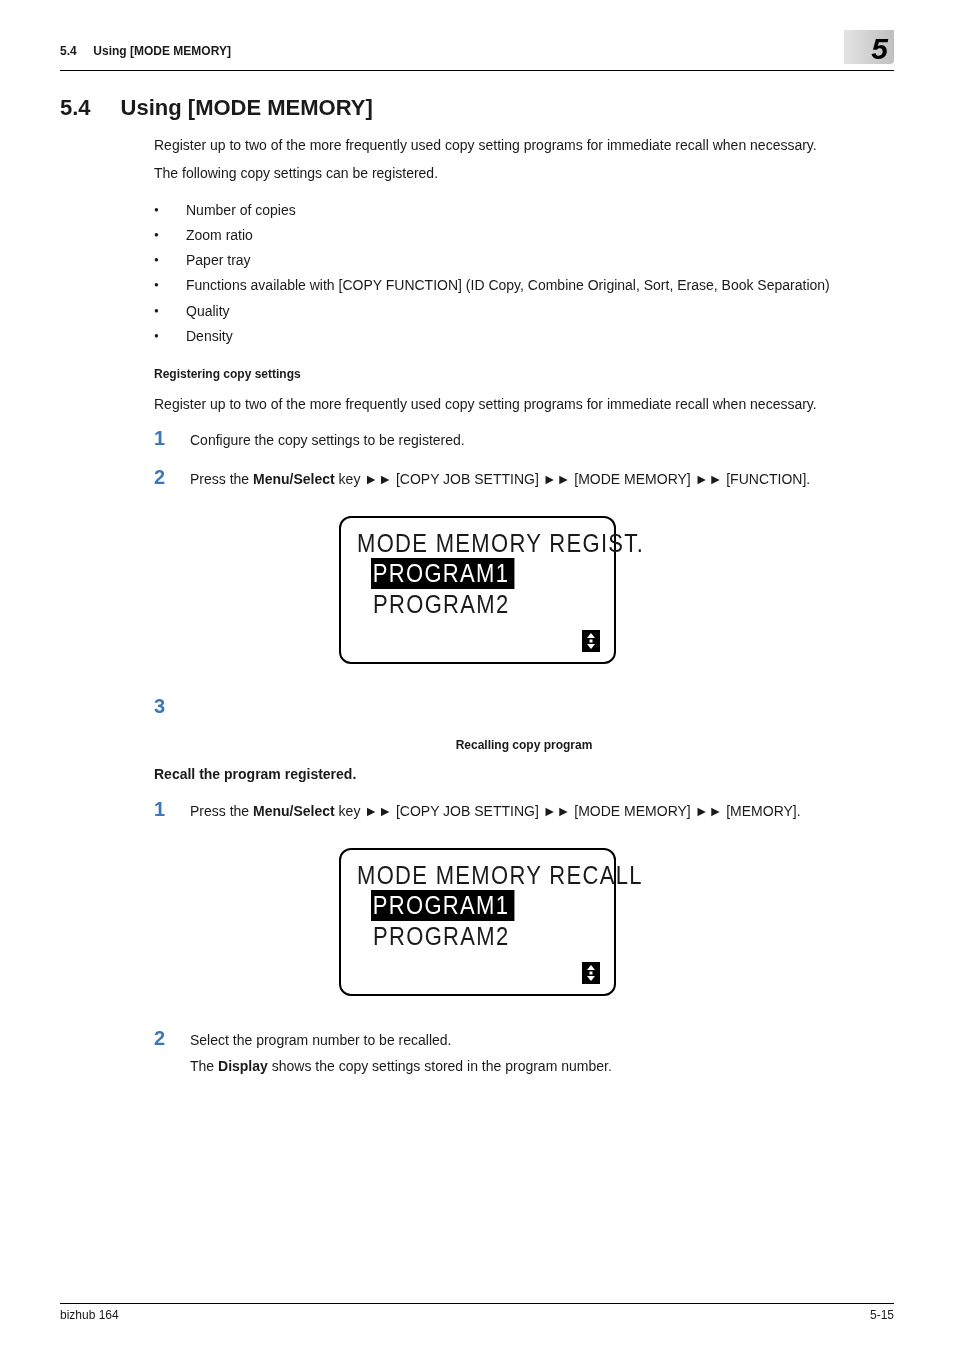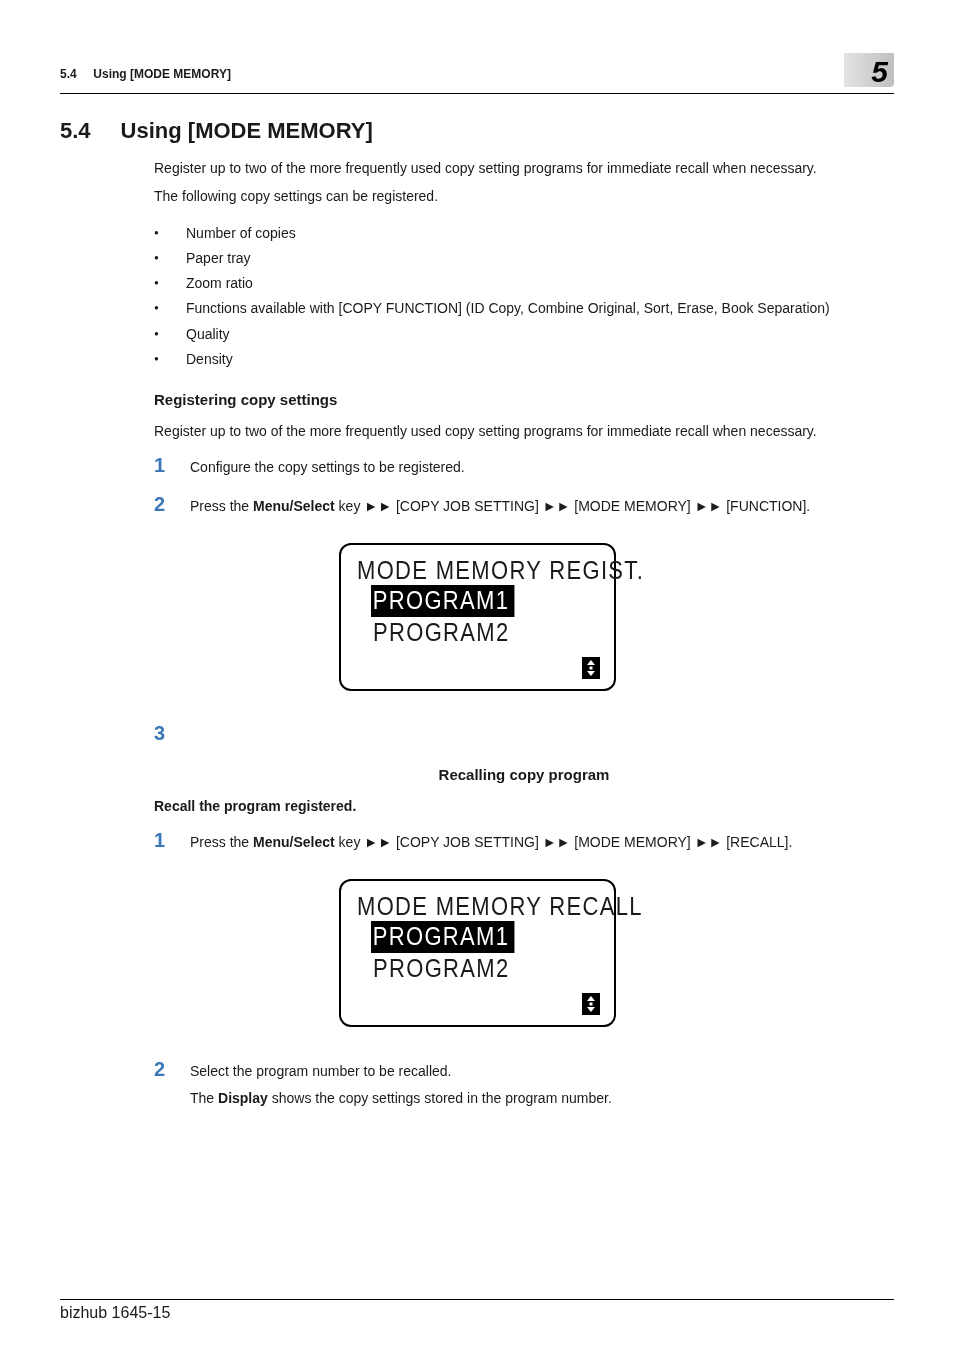--- a/index.html
+++ b/index.html
@@ -10,21 +10,20 @@
     color: #1a1a1a;
     background: #fff;
     position: relative;
     padding: 30px 60px 28px 60px;
   }
   .topbar {
     display: flex;
     align-items: flex-end;
     justify-content: space-between;
     margin-bottom: 6px;
-    margin-top: 23px;
   }
   .topbar-left {
     font-size: 12px;
     font-weight: 700;
     padding-bottom: 6px;
   }
   .chapnum-box {
     position: relative;
     width: 50px;
     height: 34px;
@@ -76,21 +75,21 @@
     margin-bottom: 5px;
   }
   ul.bullets li::before {
     content: "\25CF";
     position: absolute;
     left: 0;
     font-size: 8px;
     top: 4px;
   }
   .subhead {
-    font-size: 15px;
+    font-size: 12px;
     font-weight: 700;
     margin: 16px 0 10px 0;
   }
   .steps-block {
     margin-left: 94px;
   }
   .step {
     display: flex;
     align-items: baseline;
     gap: 20px;
@@ -175,22 +174,22 @@
     right: 60px;
     bottom: 28px;
   }
   .footer-rule {
     border: none;
     border-top: 1px solid #000;
     margin-bottom: 4px;
   }
   .footer-row {
     display: flex;
-    justify-content: flex-start;
-    font-size: 16px;
+    justify-content: space-between;
+    font-size: 12px;
   }
   strong { font-weight: 700; }
 </style>
 </head>
 <body>
 
 <div class="topbar">
   <div class="topbar-left">
     <span>5.4</span>
     &nbsp;&nbsp;&nbsp;
@@ -205,22 +204,22 @@
 <div class="sec-head">
   <div class="sec-num">5.4</div>
   <div class="sec-title">Using [MODE MEMORY]</div>
 </div>
 
 <div class="content">
   <p>Register up to two of the more frequently used copy setting programs for immediate recall when necessary.</p>
   <p>The following copy settings can be registered.</p>
   <ul class="bullets">
     <li>Number of copies</li>
+    <li>Zoom ratio</li>
     <li>Paper tray</li>
-    <li>Zoom ratio</li>
     <li>Functions available with [COPY FUNCTION] (ID Copy, Combine Original, Sort, Erase, Book Separation)</li>
     <li>Quality</li>
     <li>Density</li>
   </ul>
 
   <div class="subhead">Registering copy settings</div>
   <p>Register up to two of the more frequently used copy setting programs for immediate recall when necessary.</p>
 </div>
 
 <div class="steps-block">
@@ -259,21 +258,21 @@
 
 <div class="content" style="margin-top:10px;text-align:center;">
   <div class="subhead">Recalling copy program</div>
 </div>
 <p class="subtext" style="margin-left:94px;">Recall the program registered.</p>
 
 <div class="steps-block">
   <div class="step">
     <div class="step-num">1</div>
     <div class="step-body">
-      <span>Press the </span><strong>Menu/Select</strong><span> key </span><span>►►</span><span> [COPY JOB SETTING] </span><span>►►</span><span> [MODE MEMORY] </span><span>►►</span><span> [RECALL].</span>
+      <span>Press the </span><strong>Menu/Select</strong><span> key </span><span>►►</span><span> [COPY JOB SETTING] </span><span>►►</span><span> [MODE MEMORY] </span><span>►►</span><span> [MEMORY].</span>
     </div>
   </div>
 </div>
 
 <div class="lcd-wrap">
   <div class="lcd">
     <div class="lcd-line">MODE MEMORY RECALL</div>
     <div><span class="lcd-sel">PROGRAM1</span></div>
     <div class="lcd-indent">PROGRAM2</div>
     <div class="lcd-arrow">

